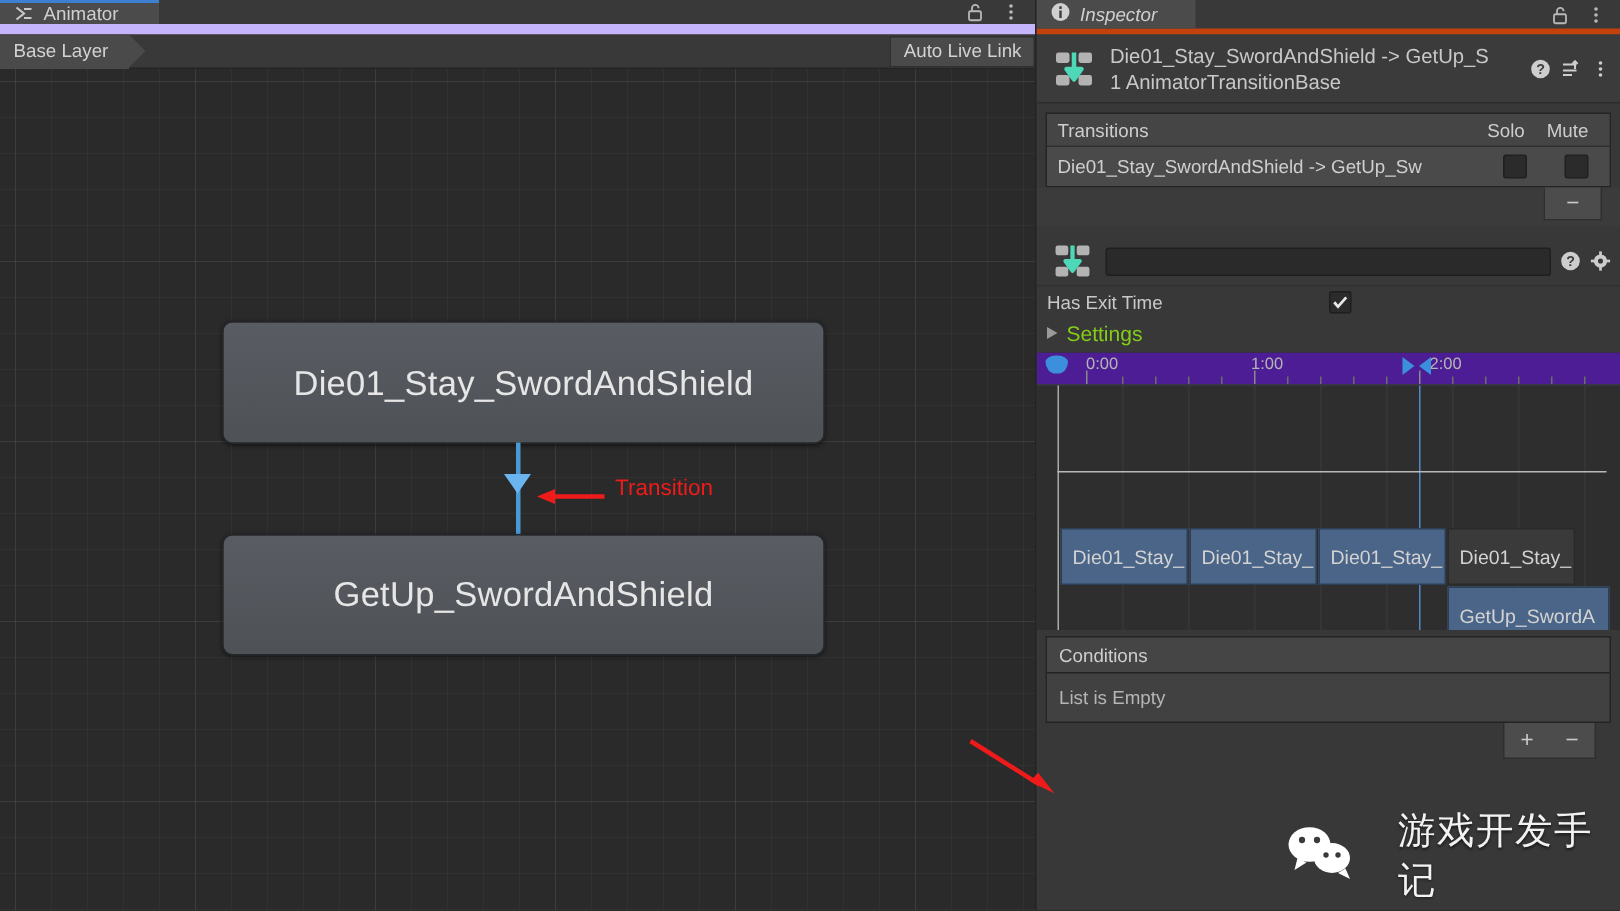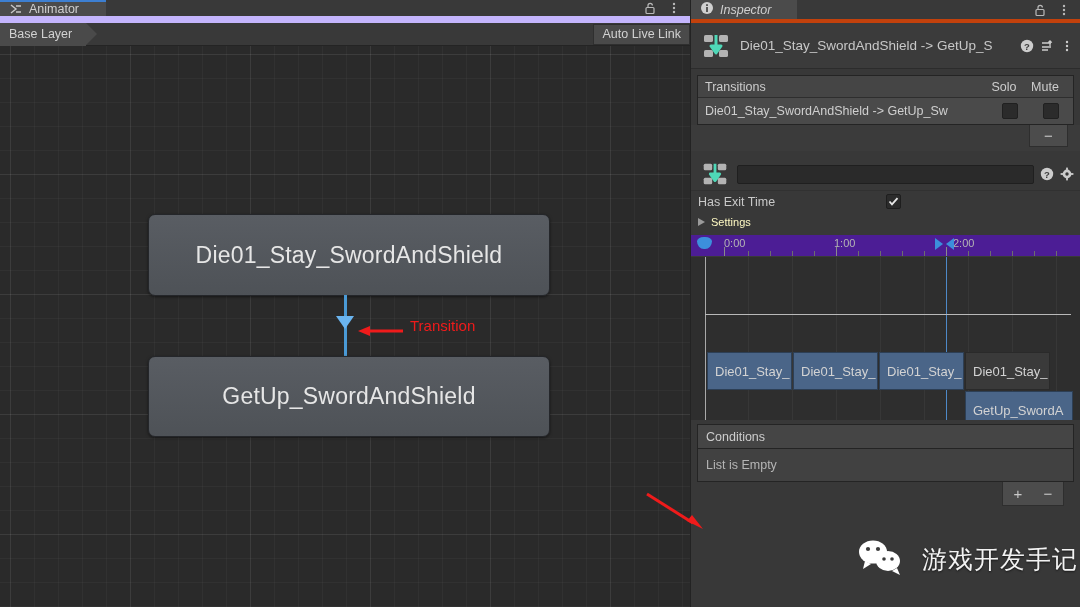--- a/index.html
+++ b/index.html
@@ -263,21 +263,21 @@
   .check-on {
     width: 15px; height: 15px;
     background: #2b2b2b;
     border: 1px solid #1e1e1e;
     border-radius: 2px;
     display: flex; align-items: center; justify-content: center;
   }
   .foldout {
     display: flex; align-items: center; gap: 6px;
     height: 20px; padding-left: 7px;
-    font-size: 11px; color: #fef9c3;
+    font-size: 14px; color: #84cc16;
   }
   .tri-right {
     width: 0; height: 0;
     border-top: 4.5px solid transparent;
     border-bottom: 4.5px solid transparent;
     border-left: 7px solid #9a9a9a;
   }
 
   
   .timeline {
@@ -379,21 +379,21 @@
     border-top: none;
     display: flex; align-items: center; justify-content: space-around;
     color: #c9c9c9; font-size: 15px;
     margin-right: 10px;
   }
 
   
   .watermark {
     position: absolute;
     left: 855px; top: 537px;
-    display: flex; align-items: center; gap: 15px;
+    display: flex; align-items: center; gap: 25px;
     pointer-events: none;
   }
   .wm-text {
     color: #f2f2f2;
     font-size: 25px;
     font-family: "DejaVu Sans", sans-serif;
     letter-spacing: 1px;
     text-shadow: 0 1px 2px rgba(0,0,0,0.6);
   }
 
@@ -498,20 +498,21 @@
         <svg width="34" height="34" viewBox="0 0 34 34">
           <rect x="5" y="6" width="9" height="7" rx="1.6" fill="#b3b3b3"></rect>
           <rect x="20" y="6" width="9" height="7" rx="1.6" fill="#b3b3b3"></rect>
           <rect x="5" y="21" width="9" height="7" rx="1.6" fill="#b3b3b3"></rect>
           <rect x="20" y="21" width="9" height="7" rx="1.6" fill="#b3b3b3"></rect>
           <path d="M17 6 L17 20 M12 17 L17 24 L22 17 Z" stroke="#4fd8b8" stroke-width="3" fill="#4fd8b8" stroke-linejoin="round"></path>
         </svg>
       </span>
       <div class="insp-header-text">
         <div class="insp-title">Die01_Stay_SwordAndShield -&gt; GetUp_S</div>
+        <div class="insp-subtitle">1 AnimatorTransitionBase</div>
       </div>
       <div class="insp-header-icons">
         <span class="circ-icon">
           <svg width="14" height="14" viewBox="0 0 14 14">
             <circle cx="7" cy="7" r="6.2" fill="#cdcdcd"></circle>
             <text x="7" y="10.6" font-size="9.5" text-anchor="middle" fill="#3b3b3b" font-family="Liberation Sans, sans-serif" font-weight="bold">?</text>
           </svg>
         </span>
         <span class="circ-icon">
           <svg width="14" height="14" viewBox="0 0 14 14">

